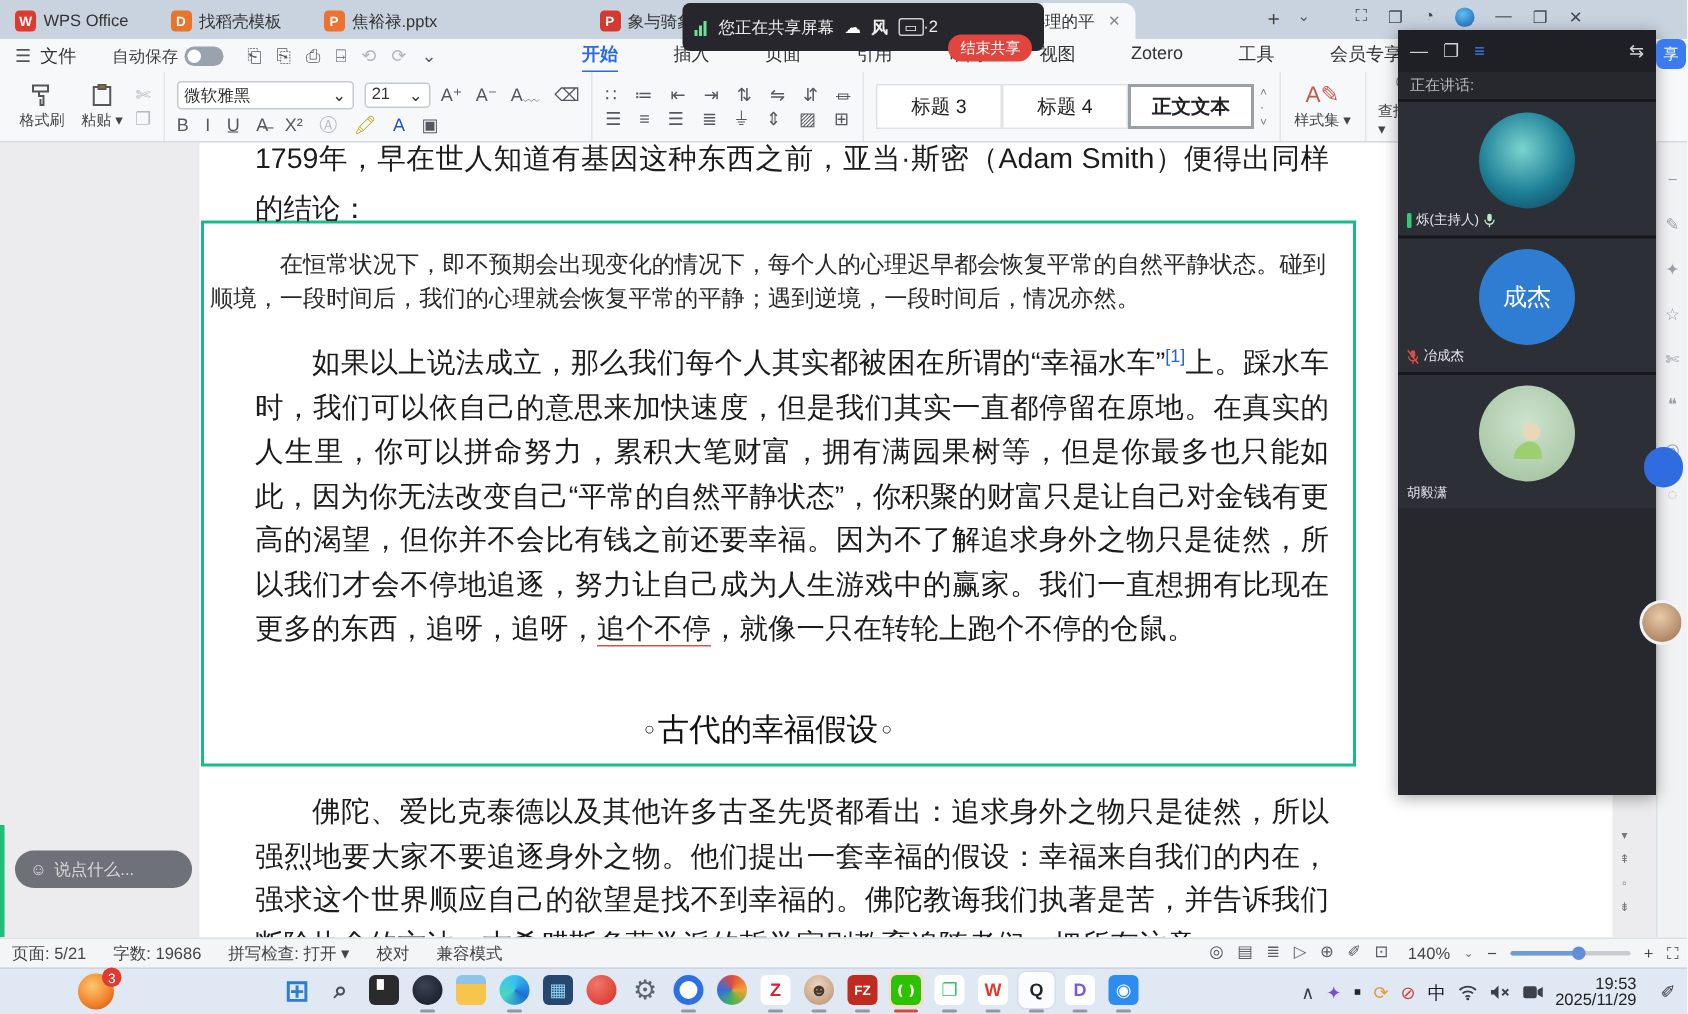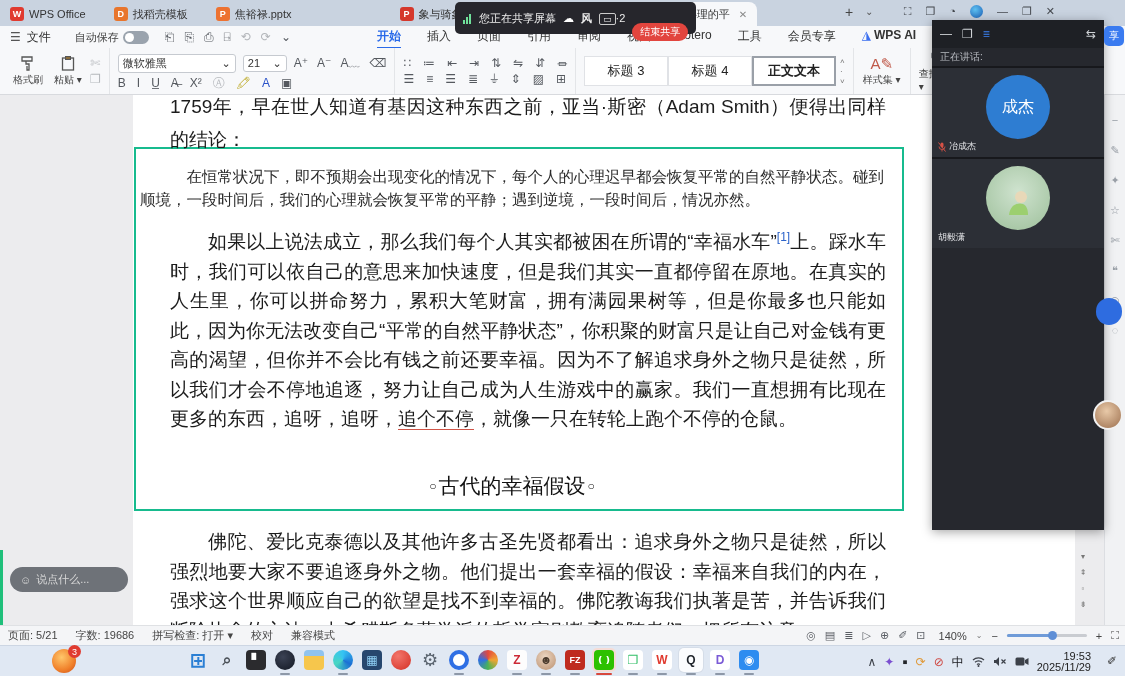--- a/index.html
+++ b/index.html
@@ -21,21 +21,21 @@
   .tabmenu { position:absolute; left:865px; top:6px; font-size:10px; color:#555; }
 
   
   .menubar { position:absolute; left:0; top:26px; width:1125px; height:22px; background:#f7f8fa; display:flex; align-items:center; font-size:12px; color:#333; z-index:25; }
   .menubar .hamb { margin:0 6px 0 10px; font-size:12px; color:#555; }
   .autosave { display:flex; align-items:center; gap:4px; margin-left:24px; font-size:11px; color:#444; }
   .toggle { width:26px; height:13px; border-radius:7px; background:#9aa3ad; position:relative; }
   .toggle::after { content:""; position:absolute; left:2px; top:2px; width:9px; height:9px; border-radius:50%; background:#fff; }
   .qicons { display:flex; gap:10px; margin-left:16px; color:#666; font-size:12px; }
   .mtabs { display:flex; gap:26px; margin-left:86px; }
-  .mtab { padding:2px 0; color:#333; }
+  .mtab { padding:2px 0; color:#333;margin-left:11px; }
   .mtab.active { color:#2a6ae9; font-weight:bold; border-bottom:2px solid #2a6ae9; }
   .wpsai { color:#333; font-weight:bold; }
   .wpsai::before { content:"◮"; color:#3b6ff0; margin-right:3px; }
   .msearch { margin-left:18px; color:#555; }
 
   
   .ribbon { position:absolute; left:0; top:48px; width:1125px; height:47px; background:#f7f8fa; border-bottom:1px solid #d8dade; z-index:25; display:flex; }
   .rgroup { display:flex; align-items:center; border-right:1px solid #e3e5e8; padding:0 8px; }
   .bigbtn { display:flex; flex-direction:column; align-items:center; justify-content:center; font-size:10px; color:#444; width:40px; gap:2px; }
   .rrows { display:flex; flex-direction:column; justify-content:center; gap:4px; }
@@ -474,20 +474,31 @@
   <div class="meetpanel">
     <div class="mp-head">
       <span>—</span>
       <span>❐</span>
       <span class="lines">≡</span>
       <span class="spacer"></span>
       <span>⇆</span>
     </div>
     <div class="mp-speaking">正在讲话:</div>
 
+    <div class="tile">
+      <div class="av" style="background:radial-gradient(circle at 45% 38%,#7ad4d0,#1e7f96 55%,#0b3a52)"></div>
+      <div class="nm">
+          <span class="sbar"></span>
+        <span>烁(主持人)</span>
+        <svg width="8" height="10" viewBox="0 0 8 10">
+            <rect x="2.5" y="0.5" width="3" height="5" rx="1.5" fill="#bfe8c9"></rect>
+            <path d="M1 4.5a3 3 0 006 0M4 7.5v2" stroke="#bfe8c9" stroke-width="0.9" fill="none"></path>
+          </svg>
+      </div>
+    </div>
 
 
     <div class="tile">
       <div class="av" style="background:#2e7dd2;color:#fff;font-size:16px">成杰</div>
       <div class="nm">
         <svg width="8" height="10" viewBox="0 0 8 10">
             <rect x="2.5" y="0.5" width="3" height="5" rx="1.5" fill="#d65146"></rect>
             <path d="M1 4.5a3 3 0 006 0M4 7.5v2" stroke="#d65146" stroke-width="0.9" fill="none"></path>
             <path d="M0.5 0.5l7 9" stroke="#d65146" stroke-width="1"></path>
           </svg>

